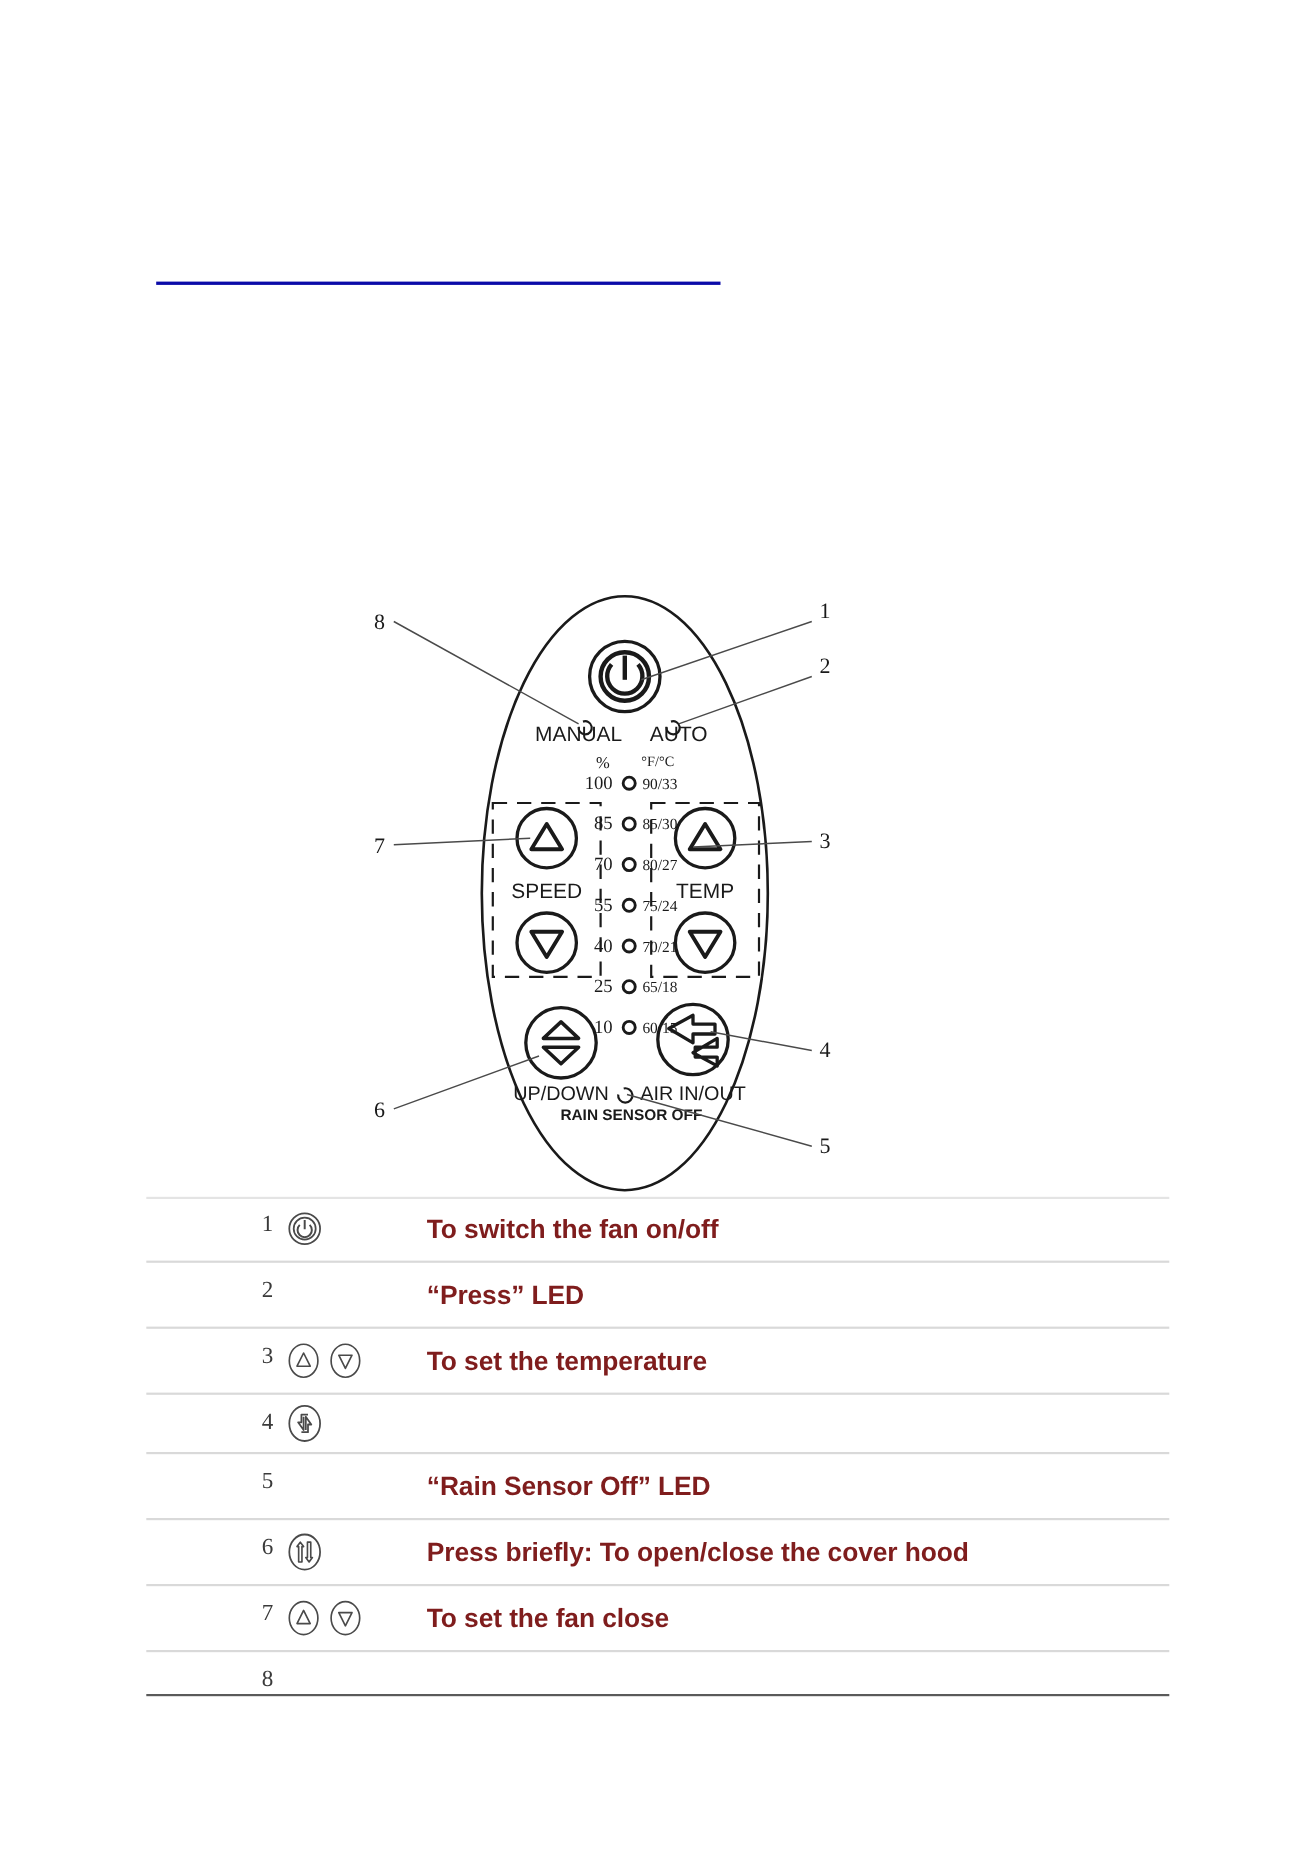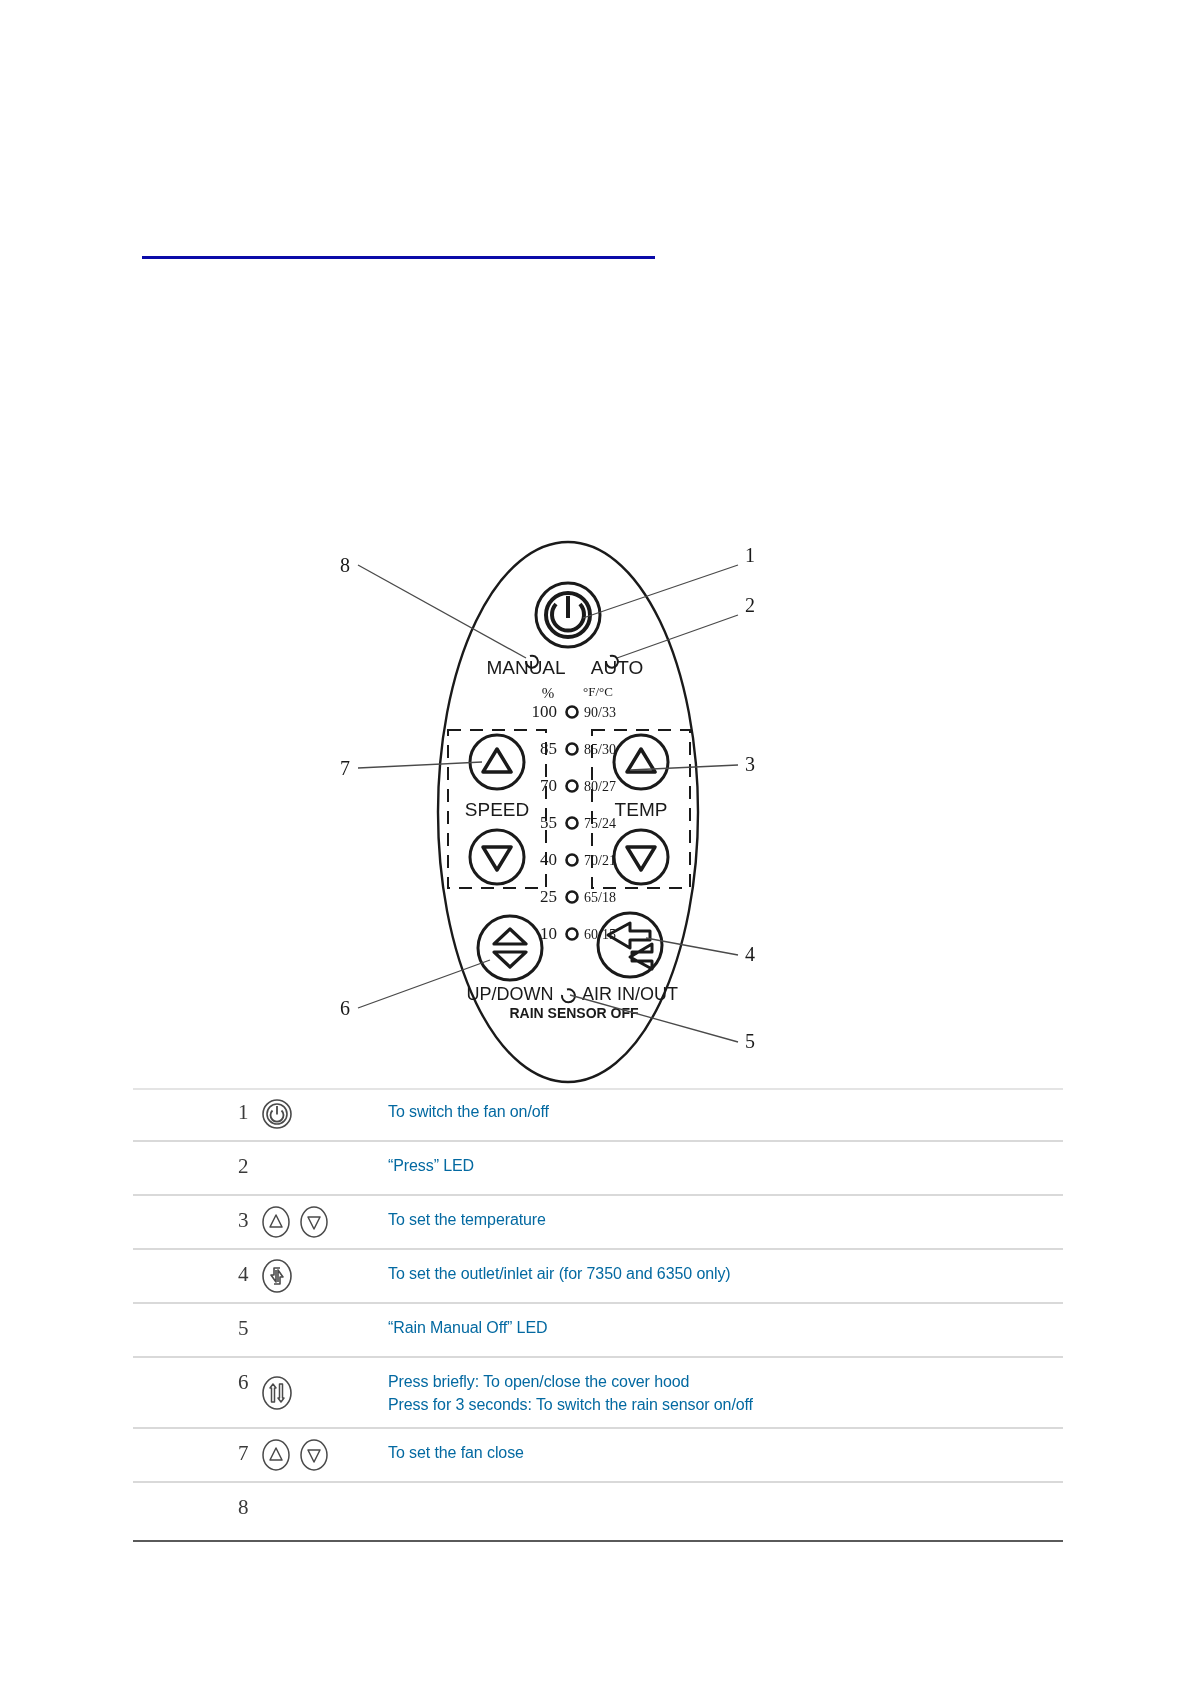--- a/index.html
+++ b/index.html
@@ -43,24 +43,25 @@
     padding:12px 0 10px 105px;
     box-sizing:border-box;
   }
   .legend .ico{
     width:150px; flex:0 0 150px;
     display:flex; align-items:center; justify-content:flex-start;
     padding-left:22px; box-sizing:border-box;
   }
   .legend .desc{
     flex:1 1 auto;
-    font-size:16px; color:#0369a1;
+    font-size:24px; color:#7f1d1d;
     padding:13px 0 11px 0;
     line-height:1.42;
     letter-spacing:-0.1px;
+    font-weight:bold;
   }
   .legend .desc .line{display:block;}
   .legend-bottom-rule{
     position:absolute; left:133px; top:1540px; width:930px; height:2px;
     background:#5a5a5a;
   }
   .legend-top-rule{
     position:absolute; left:133px; top:1088px; width:930px; height:2px;
     background:#e4e4e4;
   }
@@ -253,47 +254,43 @@
       <div class="num">4</div>
       <div class="ico">
         <span>
           <svg width="34" height="40" viewBox="0 0 34 40">
             <ellipse cx="17" cy="20" rx="14" ry="16" fill="none" stroke="#4a4a4a" stroke-width="1.6"></ellipse>
             <path d="M 20 12 L 14 12 L 14 19 L 11 19 L 16 26 L 16 14" fill="none" stroke="#4a4a4a" stroke-width="1.6" stroke-linejoin="round"></path>
             <path d="M 14 28 L 20 28 L 20 21 L 23 21 L 18 14 L 18 26" fill="none" stroke="#4a4a4a" stroke-width="1.6" stroke-linejoin="round"></path>
           </svg>
         </span>
       </div>
-      <div class="desc">
-        <span class="line">To set the outlet/inlet air (for 7350 and 6350 only)</span>
-      </div>
     </div>
 
     <div class="row">
       <div class="num">5</div>
       <div class="ico"></div>
       <div class="desc">
-        <span class="line">“Rain Manual Off” LED</span>
+        <span class="line">“Rain Sensor Off” LED</span>
       </div>
     </div>
 
     <div class="row">
       <div class="num">6</div>
       <div class="ico">
         <span>
           <svg width="34" height="40" viewBox="0 0 34 40">
             <ellipse cx="17" cy="20" rx="14" ry="16" fill="none" stroke="#4a4a4a" stroke-width="1.6"></ellipse>
             <path d="M 13 11 L 16 15 L 14.5 15 L 14.5 29 L 11.5 29 L 11.5 15 L 10 15 Z" fill="none" stroke="#4a4a4a" stroke-width="1.5" stroke-linejoin="round"></path>
             <path d="M 21 29 L 24 25 L 22.5 25 L 22.5 11 L 19.5 11 L 19.5 25 L 18 25 Z" fill="none" stroke="#4a4a4a" stroke-width="1.5" stroke-linejoin="round"></path>
           </svg>
         </span>
       </div>
       <div class="desc">
         <span class="line">Press briefly: To open/close the cover hood</span>
-        <span class="line">Press for 3 seconds: To switch the rain sensor on/off</span>
       </div>
     </div>
 
     <div class="row">
       <div class="num">7</div>
       <div class="ico">
         <span class="pair">
           <svg width="32" height="38" viewBox="0 0 32 38">
             <ellipse cx="16" cy="19" rx="13" ry="15" fill="none" stroke="#4a4a4a" stroke-width="1.5"></ellipse>
             <path d="M 16 12 L 22 24 L 10 24 Z" fill="none" stroke="#4a4a4a" stroke-width="1.5" stroke-linejoin="round"></path>

